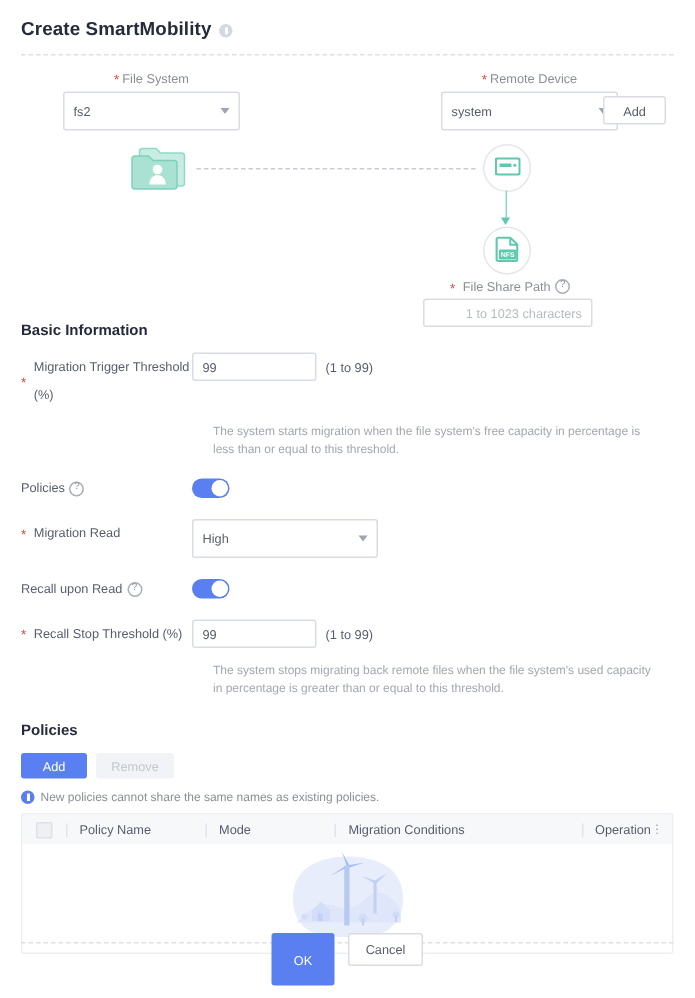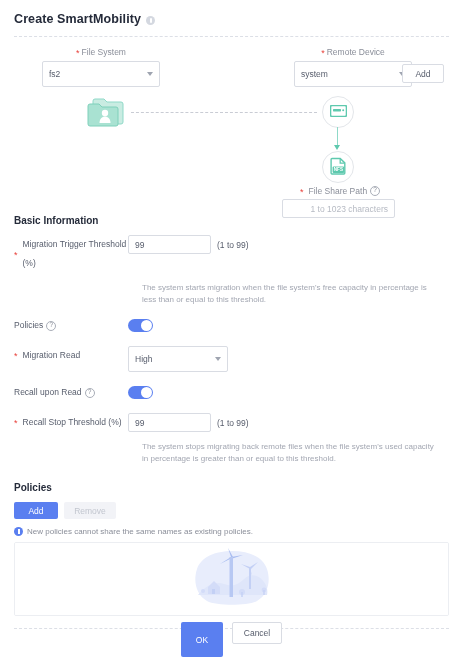--- a/index.html
+++ b/index.html
@@ -479,21 +479,21 @@
         </div>
       </div>
     </div>
 
     <div class="row" style="margin-top:11px;">
       <div class="row-label">
         <span class="req">*</span>
           <span>Migration Read</span>
       </div>
       <div class="row-field">
-        <div class="select" style="width:100px;">
+        <div class="select" style="width:124px;">
           <span class="val">High</span>
           <span class="caret"></span>
         </div>
       </div>
     </div>
 
     <div class="row" style="margin-top:11px;">
       <div class="row-label">
         <span>Recall upon Read</span>
         <span class="help-ring"></span>
@@ -527,20 +527,28 @@
       <button class="btn-primary">Add</button>
       <button class="btn-disabled">Remove</button>
     </div>
 
     <div class="notice">
       <span class="info-icon"></span>
       <span>New policies cannot share the same names as existing policies.</span>
     </div>
 
     <div class="table">
+      <div class="thead">
+        <span class="chk"></span>
+        <span class="th" style="margin-left:9px; width:95px;">Policy Name</span>
+        <span class="th" style="width:88px;">Mode</span>
+        <span class="th" style="width:168px;">Migration Conditions</span>
+        <span class="th">Operation</span>
+        <span class="cols-icon">⋮</span>
+      </div>
       <div class="tbody-empty">
         <span>
           <svg width="96" height="62" viewBox="0 0 96 62">
             <path d="M13 22 c4 -12 18 -18 35 -18 c17 0 31 6 35 18 c4 12 1 26 -10 32 c-9 5 -41 5 -50 0 c-11 -6 -14 -20 -10 -32 z" fill="#e8edfc"></path>
             <path d="M14 48 c8 -10 18 -14 26 -11 c8 3 14 1 20 -5 c6 -6 14 -5 20 3 c3 4 4 9 3 13 z" fill="#dfe6fa"></path>
             <g fill="#c3d0f5">
               <path d="M66 20 l8 -5 l-7 7 z"></path>
               <path d="M66 20 l-9 -3 l9 5 z"></path>
               <path d="M66 20 l2 9 l-3 -8 z"></path>
               <rect x="65" y="20" width="2" height="22"></rect>

